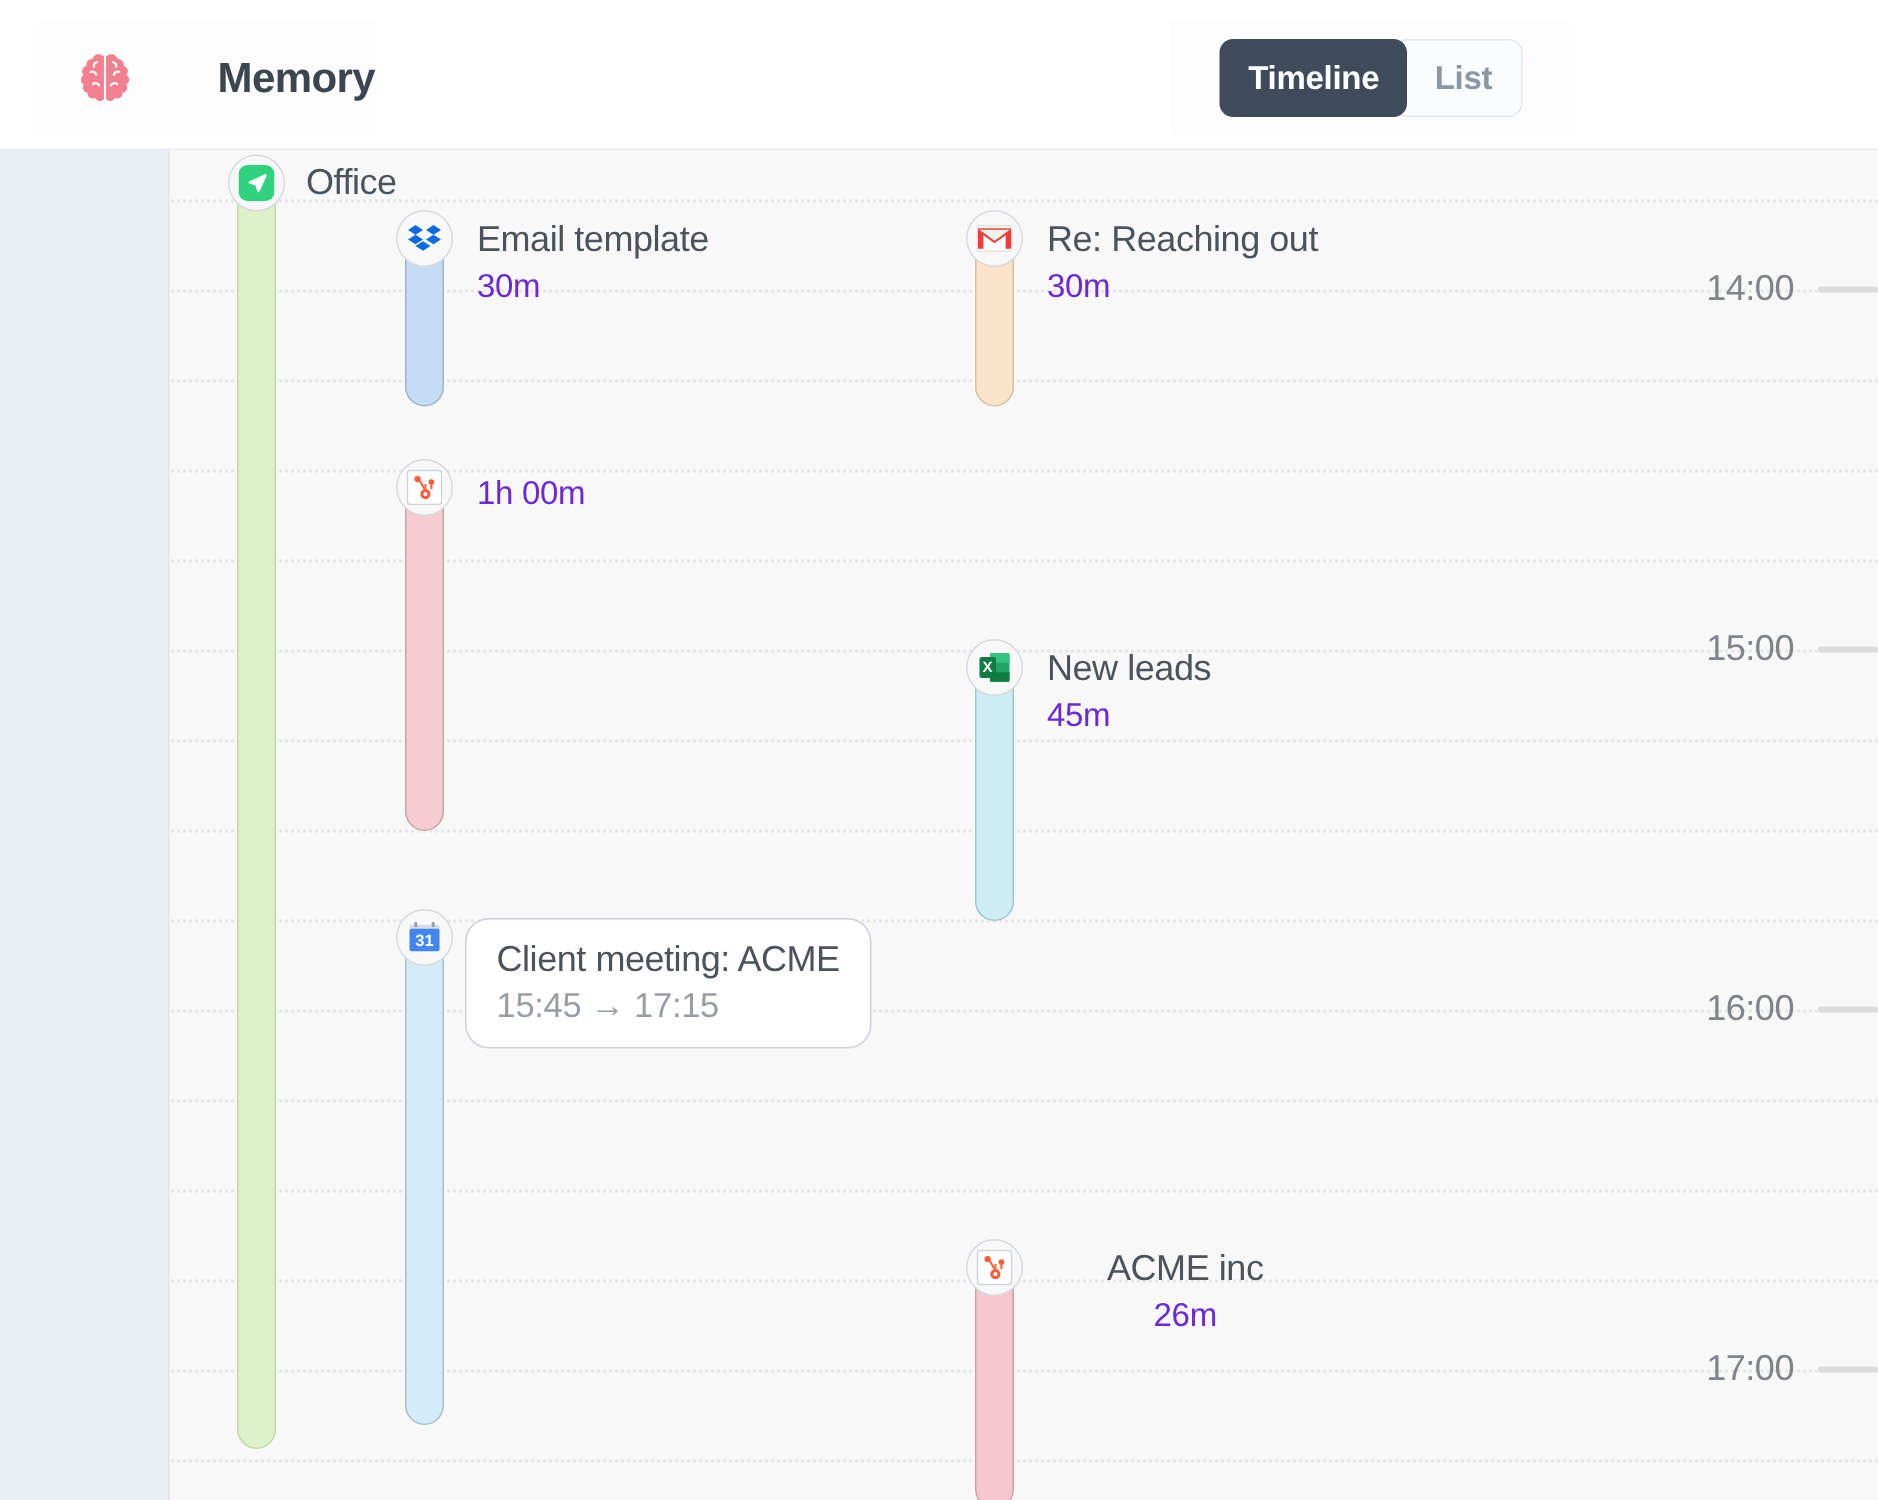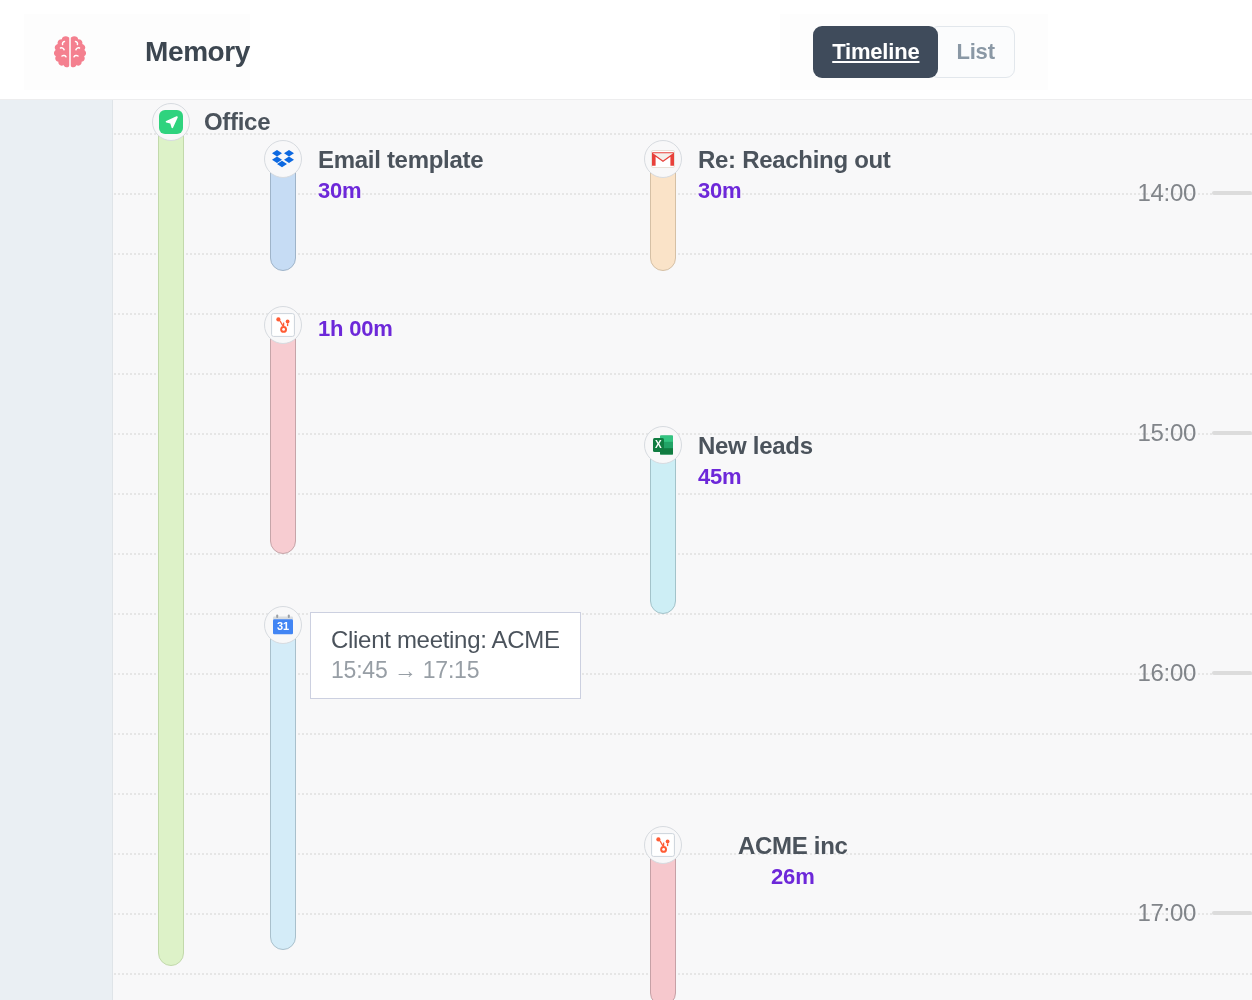--- a/index.html
+++ b/index.html
@@ -76,21 +76,20 @@
     cursor: pointer;
     user-select: none;
     letter-spacing: -0.2px;
   }
   .toggle-btn.active {
     background: #3f4b5b;
     color: #ffffff;
     border-radius: 9px;
     position: relative;
     z-index: 2;
-    text-decoration: underline;
   }
   .toggle-btn.inactive {
     background: #fbfcfd;
     color: #8a98a5;
     border: 1px solid #e2e7ec;
     border-radius: 9px;
     margin-left: -9px;
     padding-left: 26px;
     position: relative;
     z-index: 1;
@@ -156,41 +155,40 @@
     border: 1px solid #d7dbe0;
     display: flex;
     align-items: center;
     justify-content: center;
   }
   .icon-ring svg, .icon-ring .glyph { display: block; }
 
   .event-label {
     position: absolute;
     white-space: nowrap;
-    font-weight: bold;
   }
   .event-title {
     font-size: 24px;
     color: #4b535c;
     letter-spacing: -0.3px;
     line-height: 28px;
   }
   .event-duration {
     font-size: 22px;
     color: #6d28d9;
     letter-spacing: -0.2px;
     line-height: 26px;
     margin-top: 4px;
   }
 
   .meeting-card {
     position: absolute;
     background: #ffffff;
     border: 1px solid #ccd0e0;
-    border-radius: 0;
+    border-radius: 16px;
     padding: 12px 20px 14px 20px;
     white-space: nowrap;
   }
   .meeting-title {
     font-size: 24px;
     color: #4b535c;
     letter-spacing: -0.3px;
     line-height: 29px;
   }
   .meeting-time {

